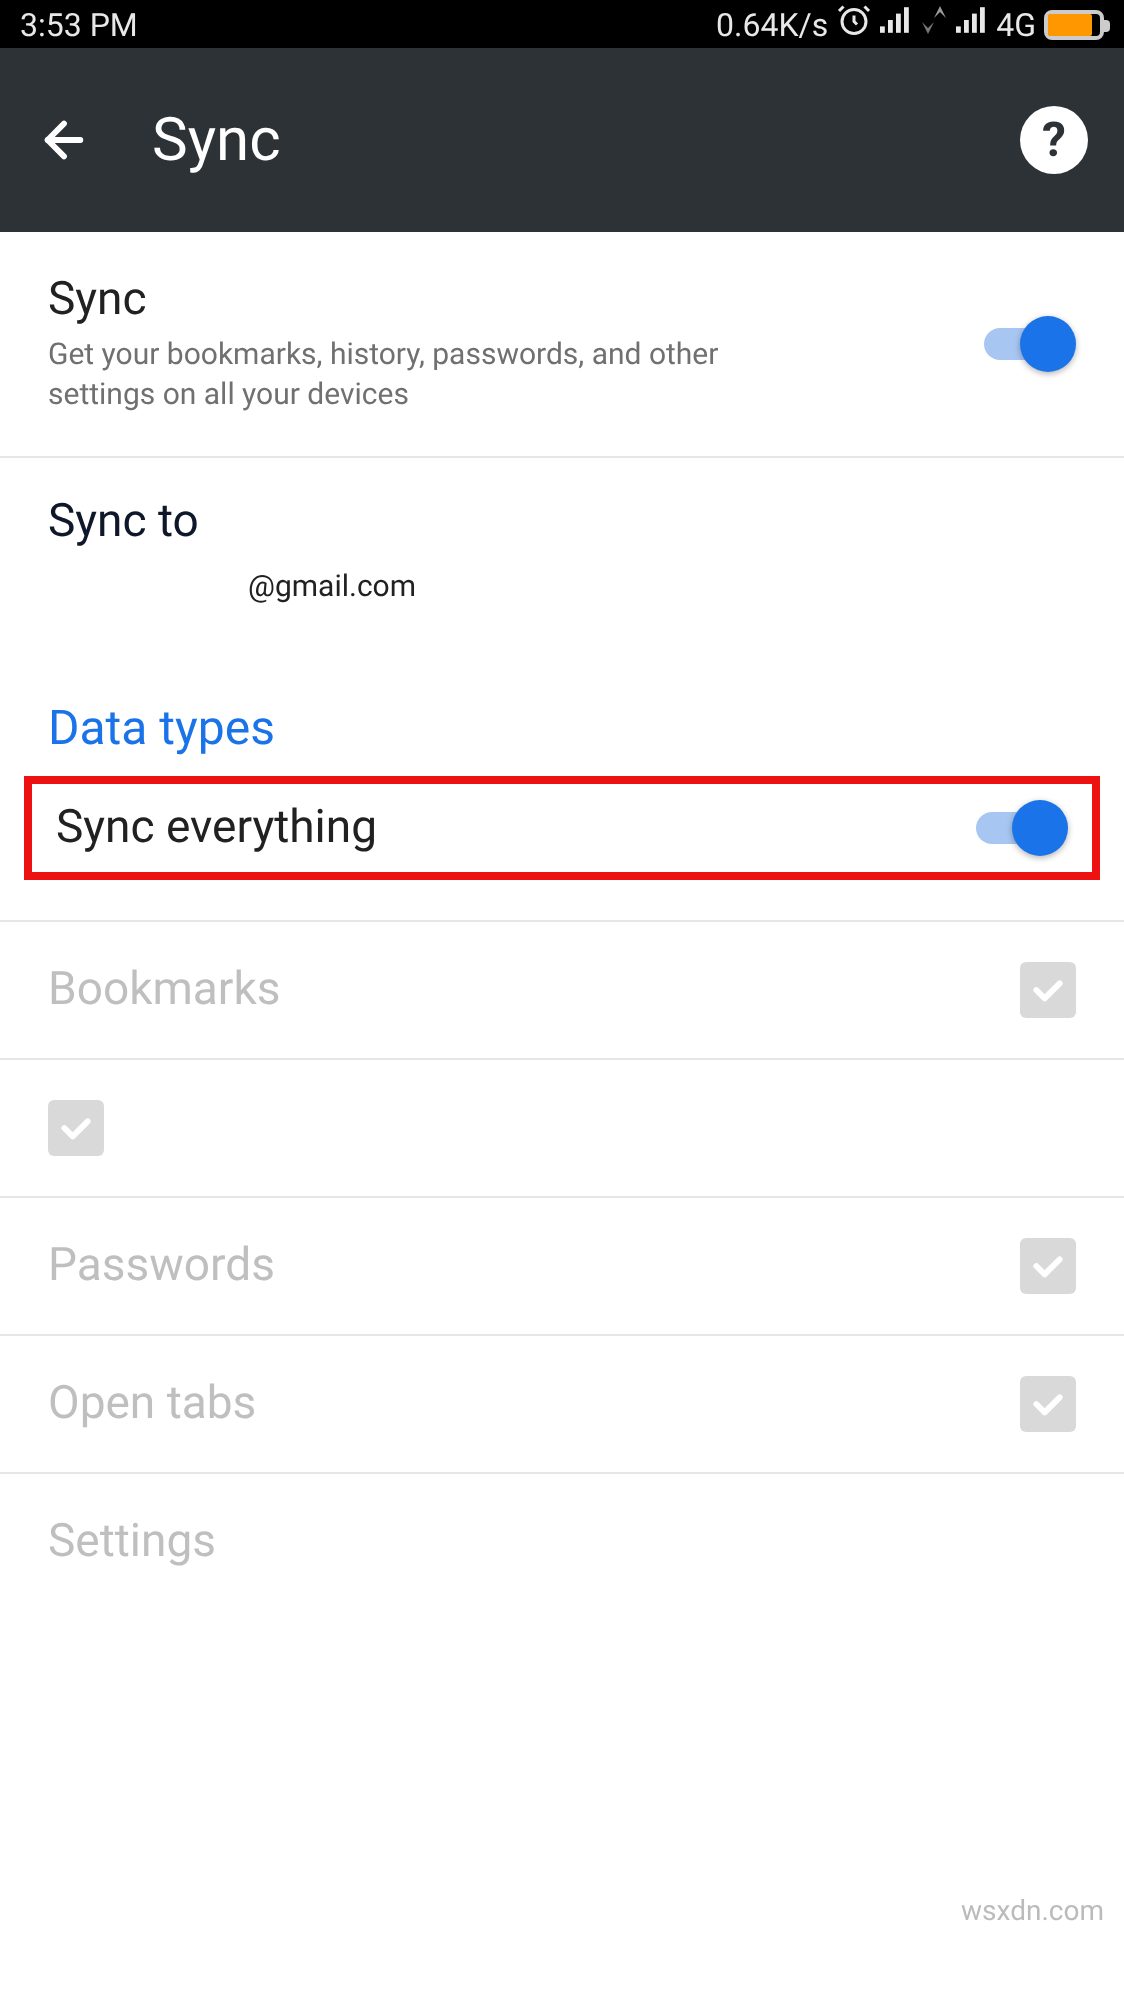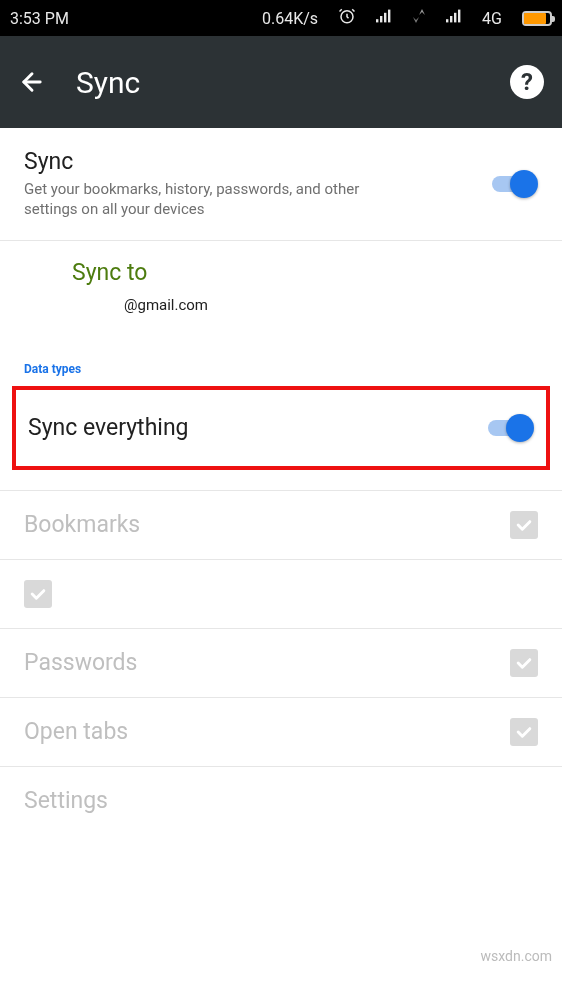--- a/index.html
+++ b/index.html
@@ -5,33 +5,33 @@
     * { margin: 0; padding: 0; box-sizing: border-box; }
     body {
       width: 562px;
       height: 1000px;
       font-family: Roboto, Arial, sans-serif;
       background: #fff;
       overflow: hidden;
       position: relative;
     }
     .statusbar {
-      height: 36px;
+      height: 24px;
       background: #000;
       color: #e8e8e8;
       display: flex;
       align-items: center;
       justify-content: space-between;
       padding: 0 10px;
       font-size: 16px;
     }
     .status-right {
       display: flex;
       align-items: center;
-      gap: 20px;
+      gap: 4px;
     }
     .battery {
       width: 30px;
       height: 15px;
       border: 2px solid #ccc;
       border-radius: 4px;
       position: relative;
       display: flex;
       align-items: center;
     }
@@ -80,33 +80,33 @@
       padding: 20px 24px;
       border-bottom: 1px solid #e6e6e6;
       display: flex;
       align-items: center;
     }
     .row .text-col { flex: 1; }
     .row .primary { font-size: 23px; color: #212121; }
     .row .secondary { font-size: 15px; color: #707070; margin-top: 4px; line-height: 1.35; max-width: 380px; }
     .row.disabled .primary { color: #bfbfbf; }
     .sync-to { padding: 18px 24px 30px; }
-    .sync-to .primary { font-size: 23px; color: #4d7c0f; margin-left: 48px; }
+    .sync-to .primary { font-size: 23px; color: #0f172a; }
     .sync-to .email { font-size: 15px; color: #212121; padding-left: 100px; margin-top: 10px; }
     .section-header {
       padding: 18px 24px 10px;
       color: #1a73e8;
-      font-size: 12px;
-      font-weight: 700;
+      font-size: 24px;
+      font-weight: 400;
     }
     .highlight-wrap {
       margin: 0 12px;
       border: 4px solid #e11;
     }
-    .highlight-wrap .row { border-bottom: none; padding: 24px 12px; }
+    .highlight-wrap .row { border-bottom: none; padding: 8px 12px; }
     .toggle {
       width: 48px;
       height: 28px;
       position: relative;
       cursor: pointer;
     }
     .toggle-track {
       position: absolute;
       top: 6px;
       left: 2px;

